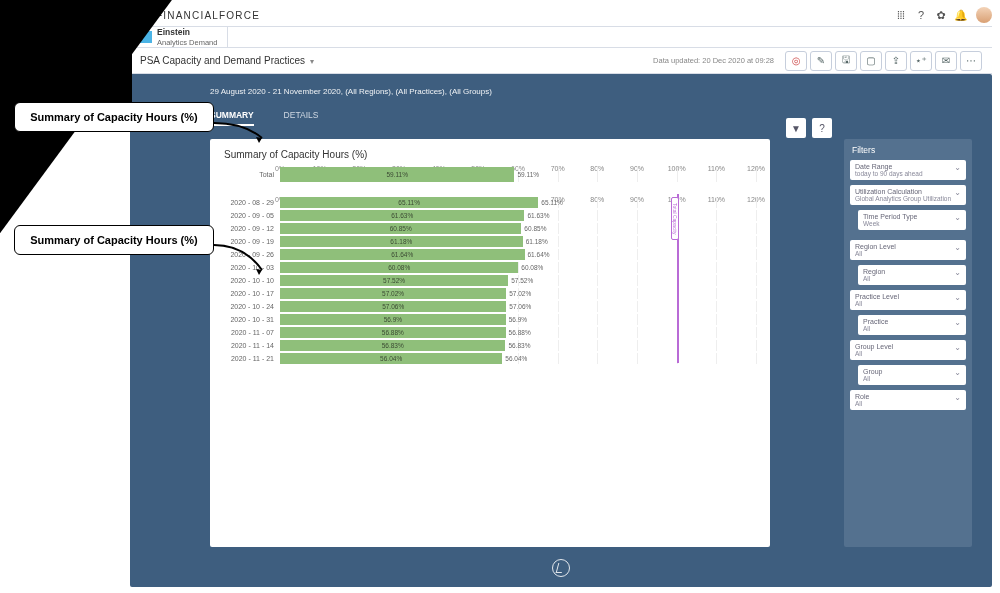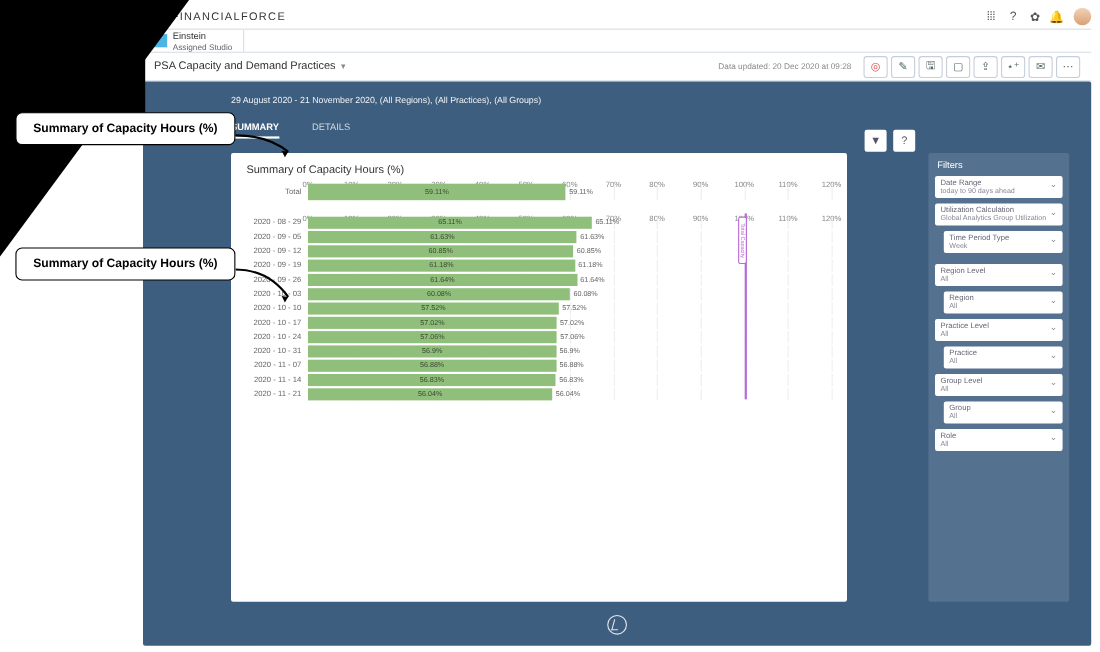--- a/index.html
+++ b/index.html
@@ -22,21 +22,21 @@
 .ffcirc { width: 12px; height: 12px; border: 1.5px solid #e6194b; border-radius: 50%; position: relative; margin-right: 4px; }
 .ffcirc:before { content:""; position:absolute; left:3px; top:1px; width:3px; height:7px; border:1.5px solid #e6194b; border-right:none; border-top:none; transform: skewX(-15deg); }
 .brandtxt { font-size: 10px; letter-spacing: 1.2px; color: #333; font-weight: 500; }
 .avatar { width: 16px; height: 16px; border-radius: 50%; background: linear-gradient(#f3d3b8,#d9a074); margin-left: 8px; }
 
 
 .tabrow { position: absolute; left: 130px; top: 26px; right: 8px; height: 22px; border-top: 1px solid #d8dde6; border-bottom: 1px solid #d8dde6; display: flex; align-items: stretch; background: #fff; }
 .apptab { display: flex; align-items: center; padding: 0 10px; border-right: 1px solid #d8dde6; font-size: 8.5px; color: #333; gap: 5px; }
 .apptab .appico { width: 12px; height: 12px; background: #0d7fd6; display: inline-block; }
 .apptab.active { background: #f3f6fb; }
-.apptab .appname { font-weight: 400; font-size: 8.5px; }
+.apptab .appname { font-weight: 700; font-size: 8.5px; }
 .apptab .appsub { font-size: 7.5px; color: #666; }
 .closex { color: #888; font-size: 10px; margin-left: 3px; }
 
 
 .toolrow { position: absolute; left: 130px; top: 48px; right: 8px; height: 26px; display: flex; align-items: center; padding: 0 10px; border-bottom: 1px solid #d8dde6; }
 .toolrow .title { font-size: 10px; color: #333; }
 .toolrow .title .caret { margin-left: 5px; color: #888; font-size: 8px; }
 .toolrow .spacer { flex: 1; }
 .toolrow .updated { font-size: 7.5px; color: #888; margin-right: 8px; }
 .iconbtn { width: 22px; height: 20px; border: 1px solid #c6cedc; background: #fff; border-radius: 3px; margin-left: 3px; display: inline-flex; align-items: center; justify-content: center; font-size: 10px; color: #4a6; cursor: pointer; }
@@ -123,21 +123,21 @@
     <span class="ico">⦙⦙⦙</span>
     <span class="ico">?</span>
     <span class="ico">✿</span>
     <span class="ico">🔔</span>
     <span class="avatar"></span>
   </div>
 
   <div class="tabrow">
     <div class="apptab">
       <span class="appico" style="background:#4bb4e6"></span>
-      <span><span class="appname">Einstein</span><br><span class="appsub">Assigned Studio</span></span>
+      <span><span class="appname">Einstein</span><br><span class="appsub">Analytics Demand</span></span>
     </div>
   </div>
 
   <div class="toolrow">
     <span class="title"><span>PSA Capacity and Demand Practices</span><span class="caret">▾</span></span>
     <span class="spacer"></span>
     <span class="updated">Data updated: 20 Dec 2020 at 09:28</span>
     <span class="iconbtn first">◎</span>
     <span class="iconbtn gray">✎</span>
     <span class="iconbtn gray">🖫</span>

